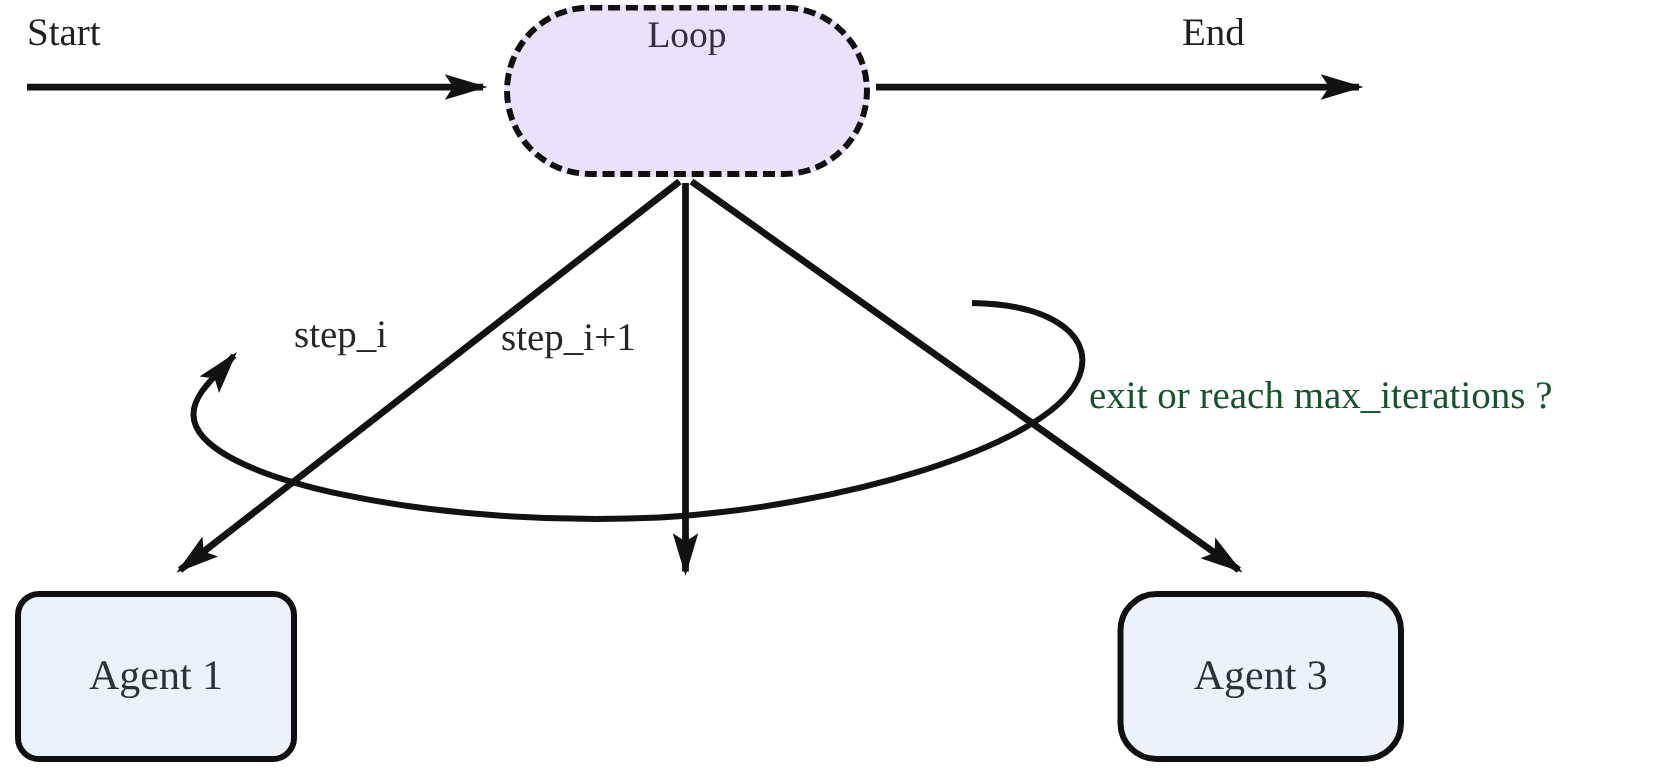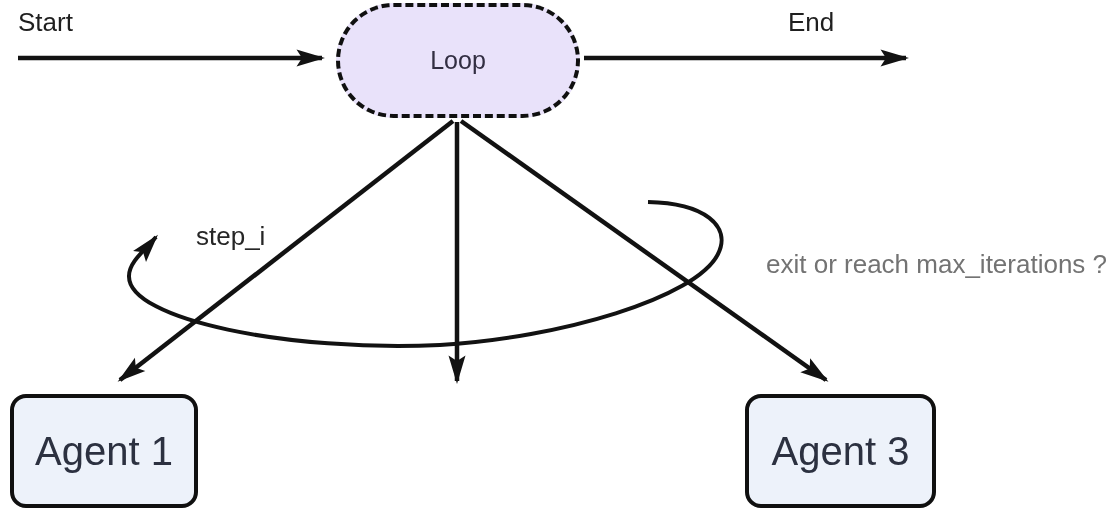--- a/index.html
+++ b/index.html
@@ -5,21 +5,21 @@
   html, body {
     margin: 0;
     padding: 0;
     background: #ffffff;
   }
   .canvas {
     position: relative;
     width: 1112px;
     height: 520px;
     background: #ffffff;
-    font-family: Liberation Sans, sans-serif;
+    font-family: Liberation Serif, serif;
     overflow: hidden;
   }
   .arrow-layer {
     position: absolute;
     left: 0; top: 0;
     width: 1112px;
     height: 520px;
     z-index: 1;
   }
   .flow-label {
@@ -44,45 +44,45 @@
     left: 336px;
     top: 3px;
     width: 244px;
     height: 115px;
     box-sizing: border-box;
     background: #e9e2fa;
     border: 4px dashed #101010;
     border-radius: 58px;
     z-index: 2;
     display: flex;
-    flex-direction: column;
+    flex-direction: row;
     justify-content: center;
     font-size: 25px;
     line-height: 33px;
     color: #322e42;
     text-align: center;
   }
   .node-agent {
     position: absolute;
     top: 394px;
     height: 114px;
     box-sizing: border-box;
     background: #edf2fa;
     border: 4px solid #101010;
     border-radius: 16px;
     z-index: 2;
     display: flex;
     align-items: center;
     justify-content: center;
-    font-size: 40px;
+    font-size: 28px;
     color: #2c3140;
   }
   .agent-1 { left: 10px;  width: 188px; }
   .agent-2 { left: 363px; width: 190px; }
-  .agent-3 { left: 745px; width: 191px; }
+  .agent-3 { left: 745px; width: 191px; border-radius: 26px; }
 </style>
 </head>
 <body>
 
 <div class="canvas">
 
   <svg class="arrow-layer" viewBox="0 0 1112 520" xmlns="http://www.w3.org/2000/svg">
     <defs>
       <marker id="arrowhead" viewBox="0 0 30 20" markerWidth="30" markerHeight="20" refX="26" refY="10" orient="auto" markerUnits="userSpaceOnUse">
         <path d="M0.5,1.5 L29,10 L0.5,18.5 L6,10 Z" fill="#121212"></path>
@@ -103,25 +103,26 @@
   </svg>
 
   <div class="flow-label" style="left:18px; top:8px;">Start</div>
 
   <div class="flow-label" style="left:788px; top:8px;">End</div>
 
   <div class="node-loop">
     <span>Loop</span>
   </div>
 
-  <div class="edge-label" style="left:196px; top:222px;">step_i</div>
+  <div class="edge-label" style="left:196px; top:209px;">step_i</div>
+
+  <div class="edge-label" style="left:334px; top:211px;">step_i+1</div>
 
 
-
-  <div class="edge-label" style="left:766px; top:250px; color:#737373;">exit or reach max_iterations ?</div>
+  <div class="edge-label" style="left:726px; top:250px; color:#14532d;">exit or reach max_iterations ?</div>
 
   <div class="node-agent agent-1">
     <span>Agent 1</span>
   </div>
 
 
   <div class="node-agent agent-3">
     <span>Agent 3</span>
   </div>
 

